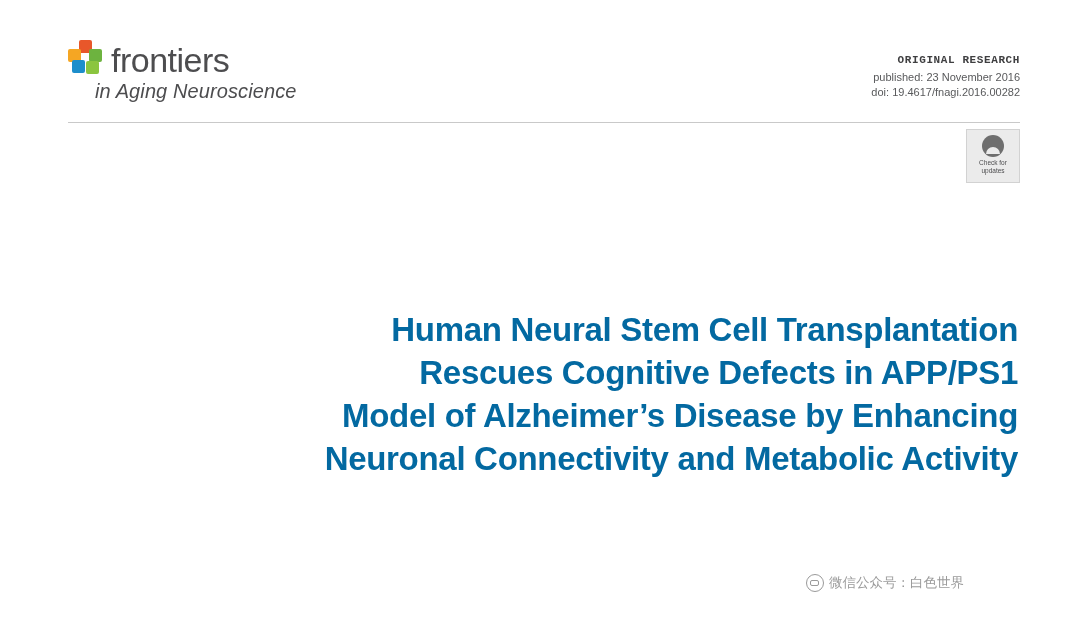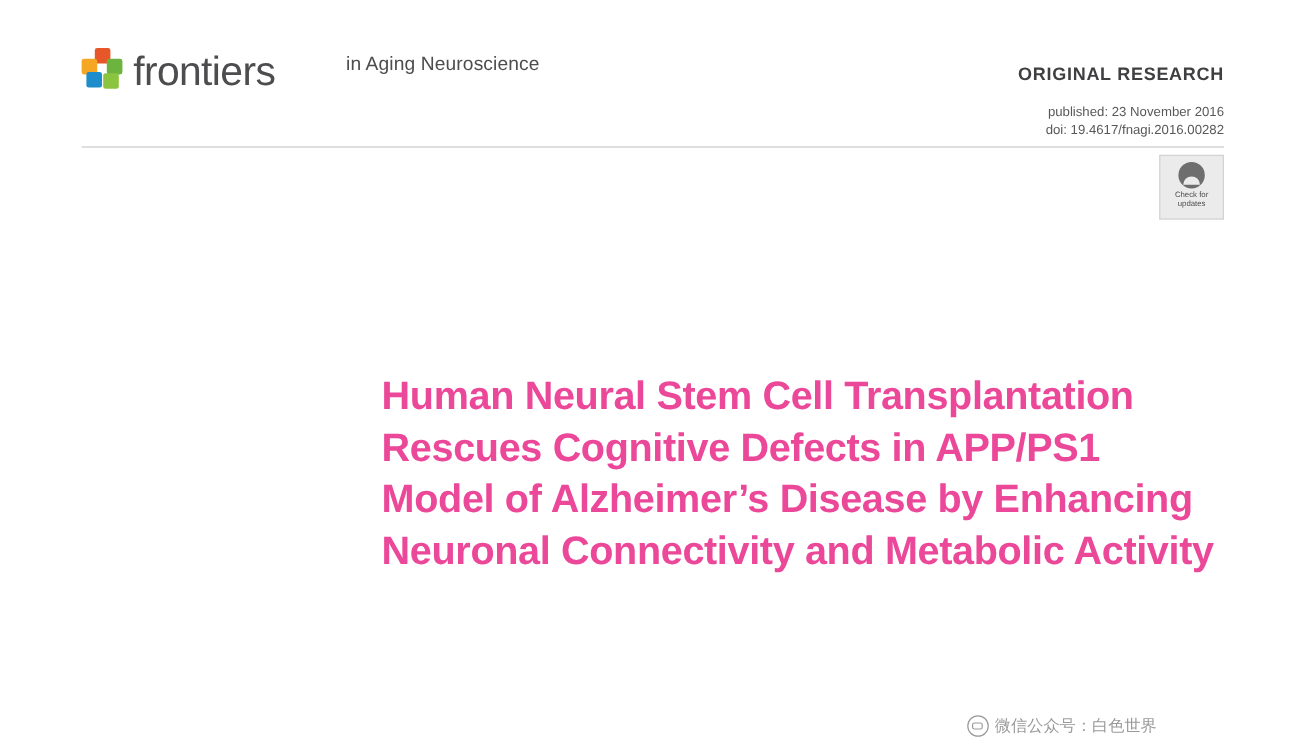--- a/index.html
+++ b/index.html
@@ -30,20 +30,21 @@
     left: 68px;
     top: 40px;
     width: 952px;
     height: 82px;
   }
   .logo-block {
     position: absolute;
     left: 0;
     top: 0;
     display: flex;
+    flex-direction: column;
   }
   .logo-row {
     display: flex;
     align-items: flex-end;
   }
   .logo-mark {
     width: 34px;
     height: 34px;
     position: relative;
     margin-right: 9px;
@@ -63,42 +64,44 @@
   .lm5 { left: 18px; top: 21px; background: #8bc53f; }
 
   .logo-word {
     font-size: 34px;
     line-height: 34px;
     font-weight: 400;
     color: #4d4d4f;
     letter-spacing: -0.5px;
   }
   .logo-sub {
-    margin-left: 59px;
+    margin-left: 27px;
     margin-top: 2px;
-    font-size: 16px;
+    font-size: 20px;
     line-height: 24px;
     color: #4d4d4f;
     font-weight: 300;
     letter-spacing: 0.1px;
+    font-style: italic;
   }
 
   .meta-block {
     position: absolute;
     right: 0;
     top: 14px;
     text-align: right;
     color: #58595b;
   }
   .meta-kind {
-    font-size: 15px;
+    font-size: 11px;
     font-weight: 700;
     letter-spacing: 0.6px;
     color: #3f3f41;
-    margin-bottom: 16px;
+    margin-bottom: 4px;
+    font-family: Liberation Mono, monospace;
   }
   .meta-line {
     font-size: 11px;
     line-height: 15px;
     color: #58595b;
   }
 
   .rule {
     position: absolute;
     left: 68px;
@@ -146,22 +149,23 @@
 
   
   .title {
     position: absolute;
     left: 318px;
     top: 286px;
     width: 700px;
     font-size: 33px;
     line-height: 43px;
     font-weight: 700;
-    color: #ec4899;
+    color: #0369a1;
     letter-spacing: -0.3px;
+    text-align: right;
   }
 
   
   .authors {
     position: absolute;
     left: 318px;
     top: 567px;
     width: 700px;
     font-size: 14.5px;
     line-height: 22px;
@@ -171,21 +175,21 @@
   .authors sup {
     font-size: 9.5px;
     font-style: normal;
     vertical-align: super;
   }
 
   
   .watermark {
     position: absolute;
     left: 806px;
-    top: 596px;
+    top: 574px;
     display: flex;
     align-items: flex-end;
     color: #9a9a9a;
     font-size: 13.5px;
     white-space: nowrap;
   }
   .wm-icon {
     width: 16px;
     height: 16px;
     border-radius: 50%;

